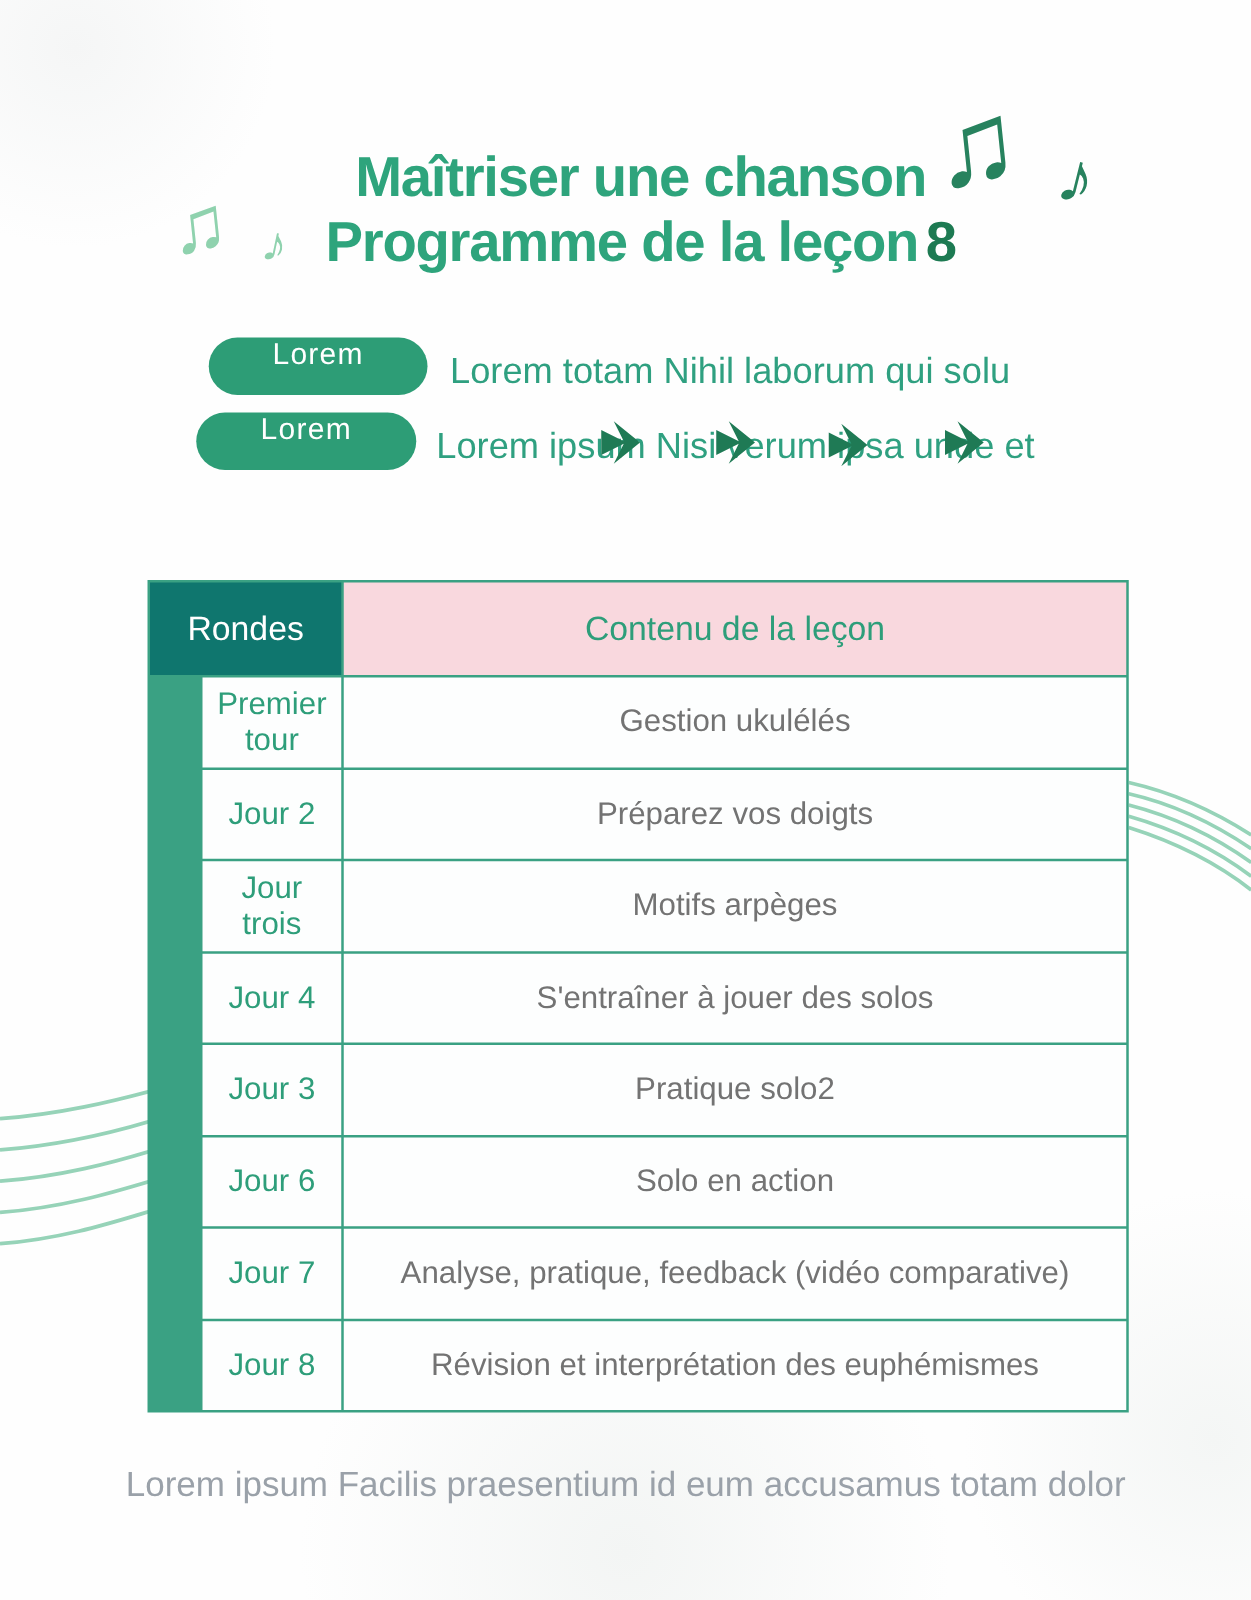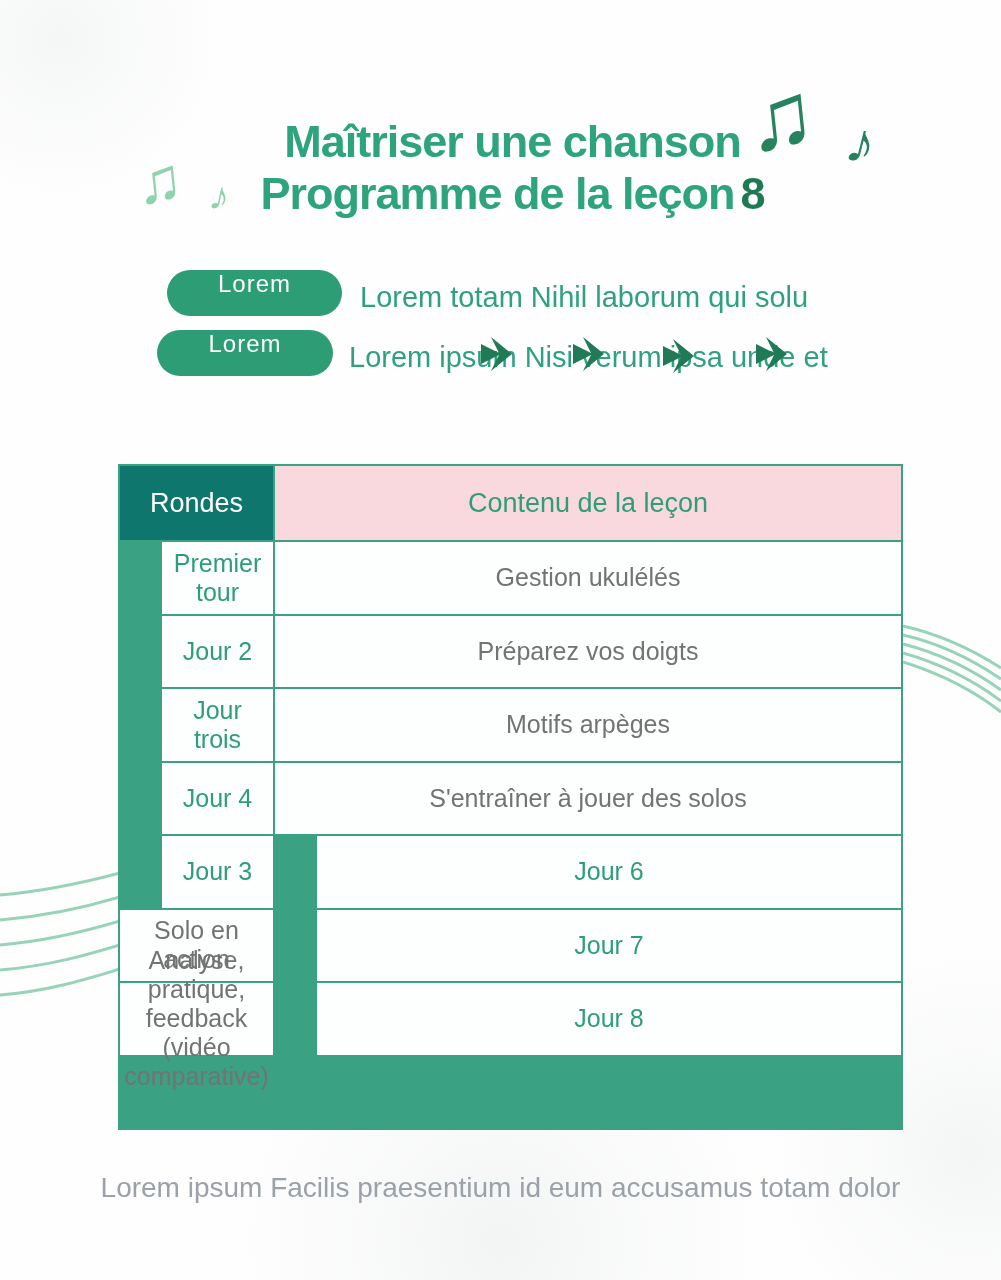--- a/index.html
+++ b/index.html
@@ -150,22 +150,24 @@
 
   <div class="cell cell-round">Premier tour</div>
       <div class="cell cell-content">Gestion ukulélés</div>
       <div class="cell cell-round">Jour 2</div>
       <div class="cell cell-content">Préparez vos doigts</div>
       <div class="cell cell-round">Jour trois</div>
       <div class="cell cell-content">Motifs arpèges</div>
       <div class="cell cell-round">Jour 4</div>
       <div class="cell cell-content">S'entraîner à jouer des solos</div>
       <div class="cell cell-round">Jour 3</div>
+      <div class="cell cell-content">Pratique solo2</div>
       <div class="cell cell-round">Jour 6</div>
       <div class="cell cell-content">Solo en action</div>
       <div class="cell cell-round">Jour 7</div>
       <div class="cell cell-content">Analyse, pratique, feedback (vidéo comparative)</div>
       <div class="cell cell-round">Jour 8</div>
+      <div class="cell cell-content">Révision et interprétation des euphémismes</div>
     </div>
 
   <div class="footer-text">Lorem ipsum Facilis praesentium id eum accusamus totam dolor</div>
 
 </div>
 
 </body></html>

